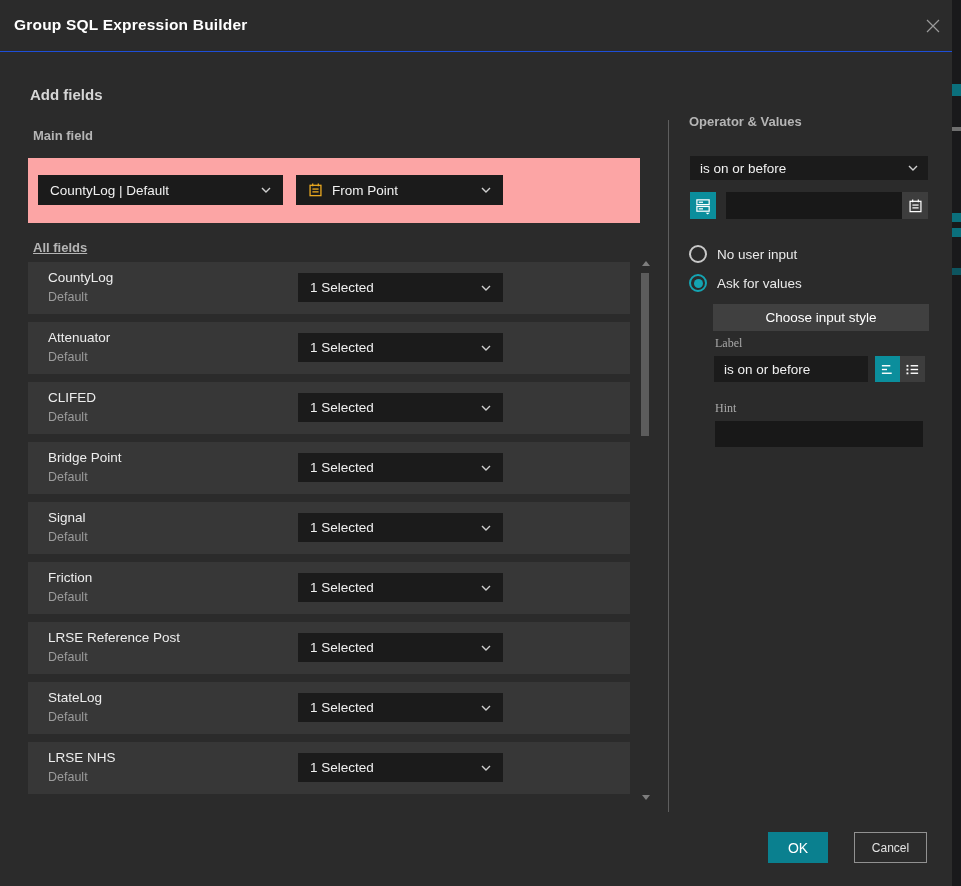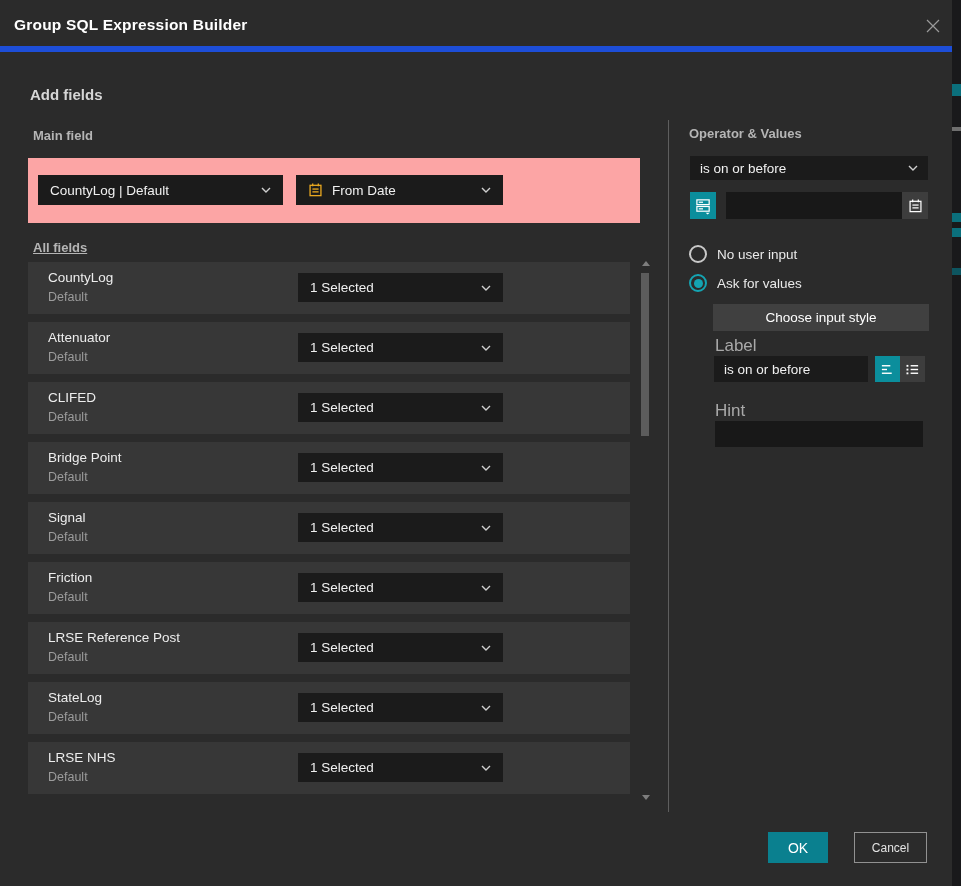--- a/index.html
+++ b/index.html
@@ -5,21 +5,21 @@
   html,body{margin:0;padding:0;}
   body{
     width:961px;height:886px;position:relative;overflow:hidden;
     background:#151517;
     font-family:"Liberation Sans", sans-serif;
     -webkit-font-smoothing:antialiased;
   }
   .dialog{position:absolute;left:0;top:0;width:952px;height:886px;background:#2b2b2b;color:#fff;}
 
   
-  .titlebar{position:absolute;left:0;top:0;width:100%;height:52px;border-bottom:6px solid #1d4ed8;box-sizing:border-box;}
+  .titlebar{position:absolute;left:0;top:0;width:100%;height:52px;border-bottom:1px solid #1d4ed8;box-sizing:border-box;}
   .title{position:absolute;left:14px;top:16px;font-size:15.5px;font-weight:bold;color:#ffffff;letter-spacing:.2px;}
   .close-btn{position:absolute;right:8px;top:15px;width:22px;height:22px;display:flex;align-items:center;justify-content:center;cursor:pointer;}
 
   
   .h-addfields{position:absolute;left:30px;top:86px;font-size:15px;font-weight:bold;color:#d6d6d6;}
   .h-sub{position:absolute;font-size:13px;font-weight:bold;color:#b5b5b5;}
 
   
   .main-panel{position:absolute;left:28px;top:158px;width:612px;height:65px;background:#fca5a5;}
   .select{background:#1b1b1b;display:flex;align-items:center;box-sizing:border-box;cursor:pointer;}
@@ -51,21 +51,21 @@
   .val-input{position:absolute;left:726px;top:192px;width:176px;height:27px;background:#181818;border:none;color:#eee;font-size:13.5px;padding:0 8px;box-sizing:border-box;font-family:"Liberation Sans",sans-serif;}
   .val-cal-btn{position:absolute;left:902px;top:192px;width:26px;height:27px;background:#3d3d3d;display:flex;align-items:center;justify-content:center;cursor:pointer;}
 
   .radio-row{position:absolute;left:689px;display:flex;align-items:center;cursor:pointer;}
   .radio{width:14px;height:14px;border-radius:50%;border:2px solid #c9c9c9;box-sizing:content-box;background:transparent;}
   .radio.checked{border-color:#14a4b2;position:relative;}
   .radio.checked::after{content:"";position:absolute;left:2.5px;top:2.5px;width:9px;height:9px;border-radius:50%;background:#14a4b2;}
   .radio-label{margin-left:10px;font-size:13.5px;color:#e9e9e9;}
 
   .choose-btn{position:absolute;left:713px;top:304px;width:216px;height:27px;background:#404040;color:#fff;border:none;font-size:13.5px;font-family:"Liberation Sans",sans-serif;cursor:pointer;display:flex;align-items:center;justify-content:center;}
-  .lbl{position:absolute;font-size:17px;color:#a9a9a9;}
+  .lbl{position:absolute;font-size:12px;color:#a9a9a9;font-family:Liberation Serif, serif;}
   .label-input{position:absolute;left:714px;top:356px;width:154px;height:26px;background:#1b1b1b;border:none;color:#f0f0f0;font-size:13.5px;padding:0 10px;box-sizing:border-box;font-family:"Liberation Sans",sans-serif;}
   .style-btn{position:absolute;top:356px;width:25px;height:26px;display:flex;align-items:center;justify-content:center;cursor:pointer;}
   .style-btn.active{background:#0b8e9c;}
   .style-btn.idle{background:#3d3d3d;}
   .hint-input{position:absolute;left:715px;top:421px;width:208px;height:26px;background:#181818;border:none;color:#f0f0f0;font-size:13.5px;padding:0 10px;box-sizing:border-box;font-family:"Liberation Sans",sans-serif;}
 
   
   .ok-btn{position:absolute;left:768px;top:832px;width:60px;height:31px;background:#0a808f;color:#fff;border:none;font-size:14px;font-family:"Liberation Sans",sans-serif;cursor:pointer;}
   .cancel-btn{position:absolute;left:854px;top:832px;width:73px;height:31px;background:transparent;color:#e3e3e3;border:1px solid #919191;font-size:12px;font-family:"Liberation Sans",sans-serif;cursor:pointer;box-sizing:border-box;}
 
@@ -104,21 +104,21 @@
         <svg width="15" height="16" viewBox="0 0 16 16">
           <g stroke="#e9a820" stroke-width="1.4" fill="none">
             <rect x="2.2" y="3" width="11.6" height="11"></rect>
             <line x1="5" y1="1" x2="5" y2="4"></line>
               <line x1="11" y1="1" x2="11" y2="4"></line>
             <line x1="4.7" y1="7" x2="11.3" y2="7"></line>
               <line x1="4.7" y1="10" x2="11.3" y2="10"></line>
           </g>
         </svg>
       </span>
-      <span class="txt">From Date</span>
+      <span class="txt">From Point</span>
       <span class="chev">
         <svg width="10" height="6" viewBox="0 0 10 6">
             <path d="M1 1l4 4 4-4" stroke="#cfcfcf" stroke-width="1.4" fill="none"></path>
           </svg>
       </span>
     </div>
   </div>
 
   <div class="h-sub" style="left:33px;top:240px;text-decoration:underline;">All fields</div>
 
@@ -242,21 +242,21 @@
   </div>
 
   <div class="scrollbar">
     <div class="scroll-up"></div>
     <div class="scroll-thumb"></div>
     <div class="scroll-down"></div>
   </div>
 
   <div class="v-divider"></div>
 
-  <div class="h-sub" style="left:689px;top:126px;">Operator &amp; Values</div>
+  <div class="h-sub" style="left:689px;top:114px;">Operator &amp; Values</div>
 
   <div class="select op-select">
     <span class="txt">is on or before</span>
     <span class="chev">
       <svg width="10" height="6" viewBox="0 0 10 6">
           <path d="M1 1l4 4 4-4" stroke="#cfcfcf" stroke-width="1.4" fill="none"></path>
         </svg>
     </span>
   </div>
 

